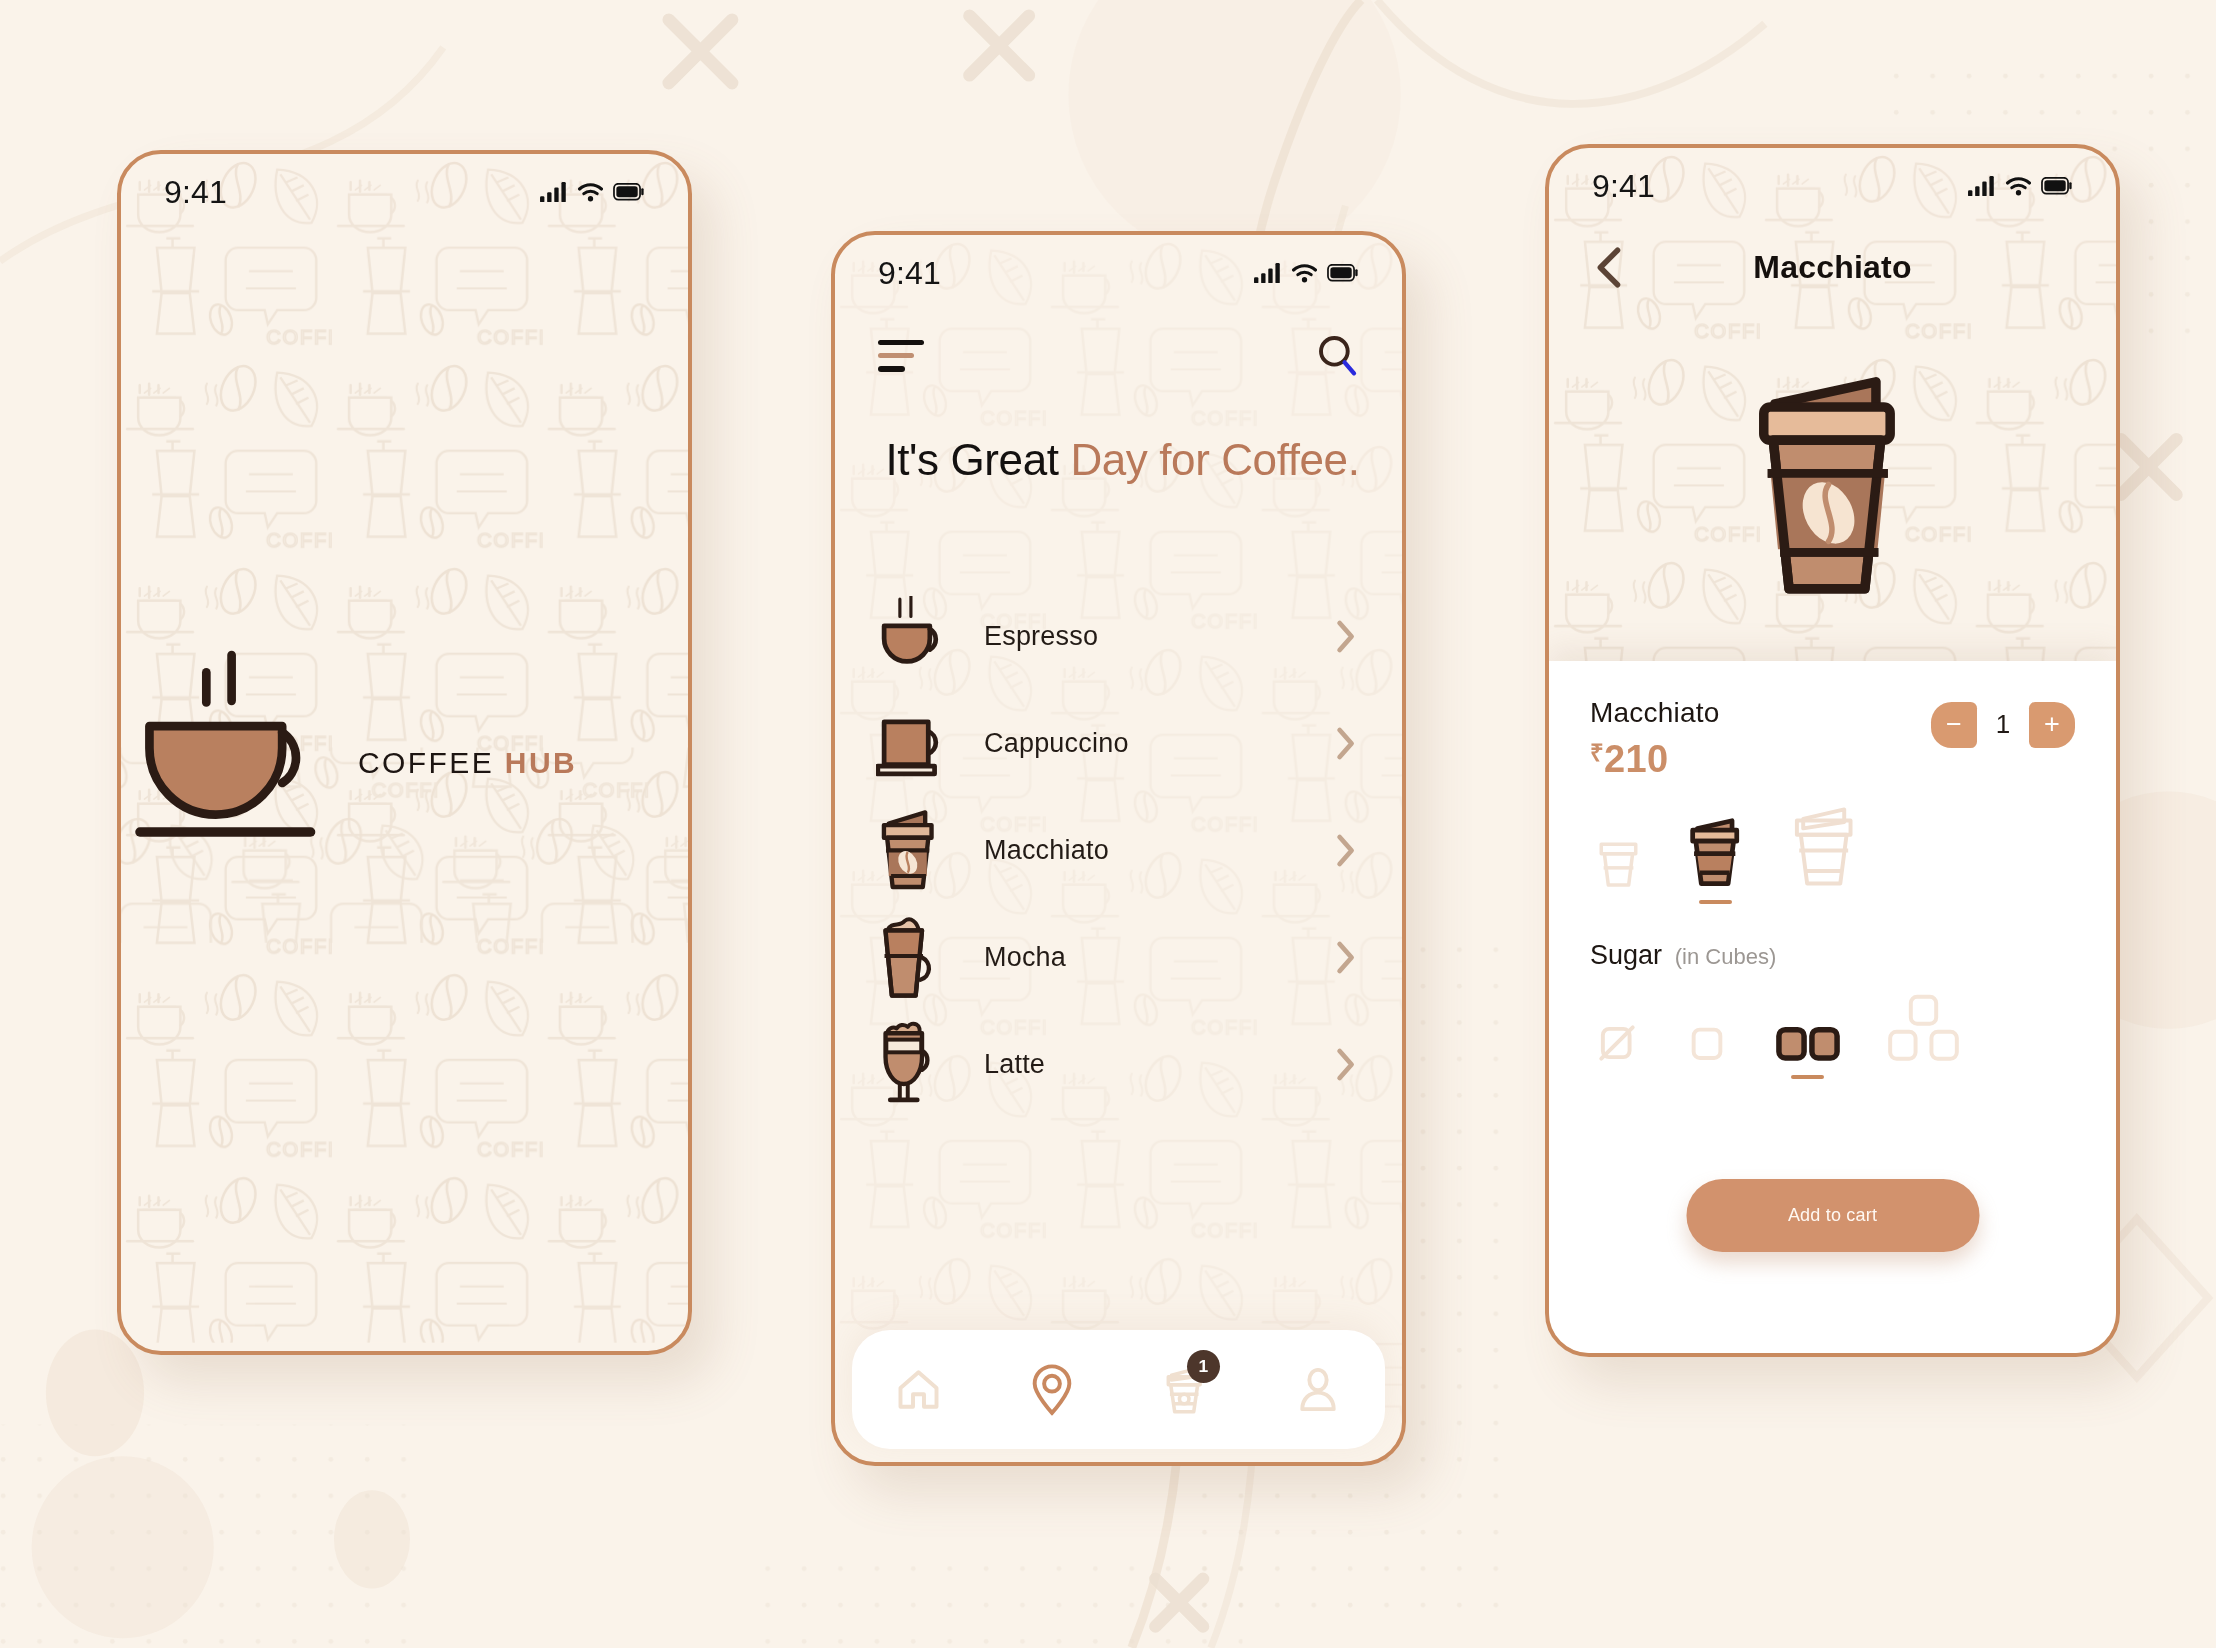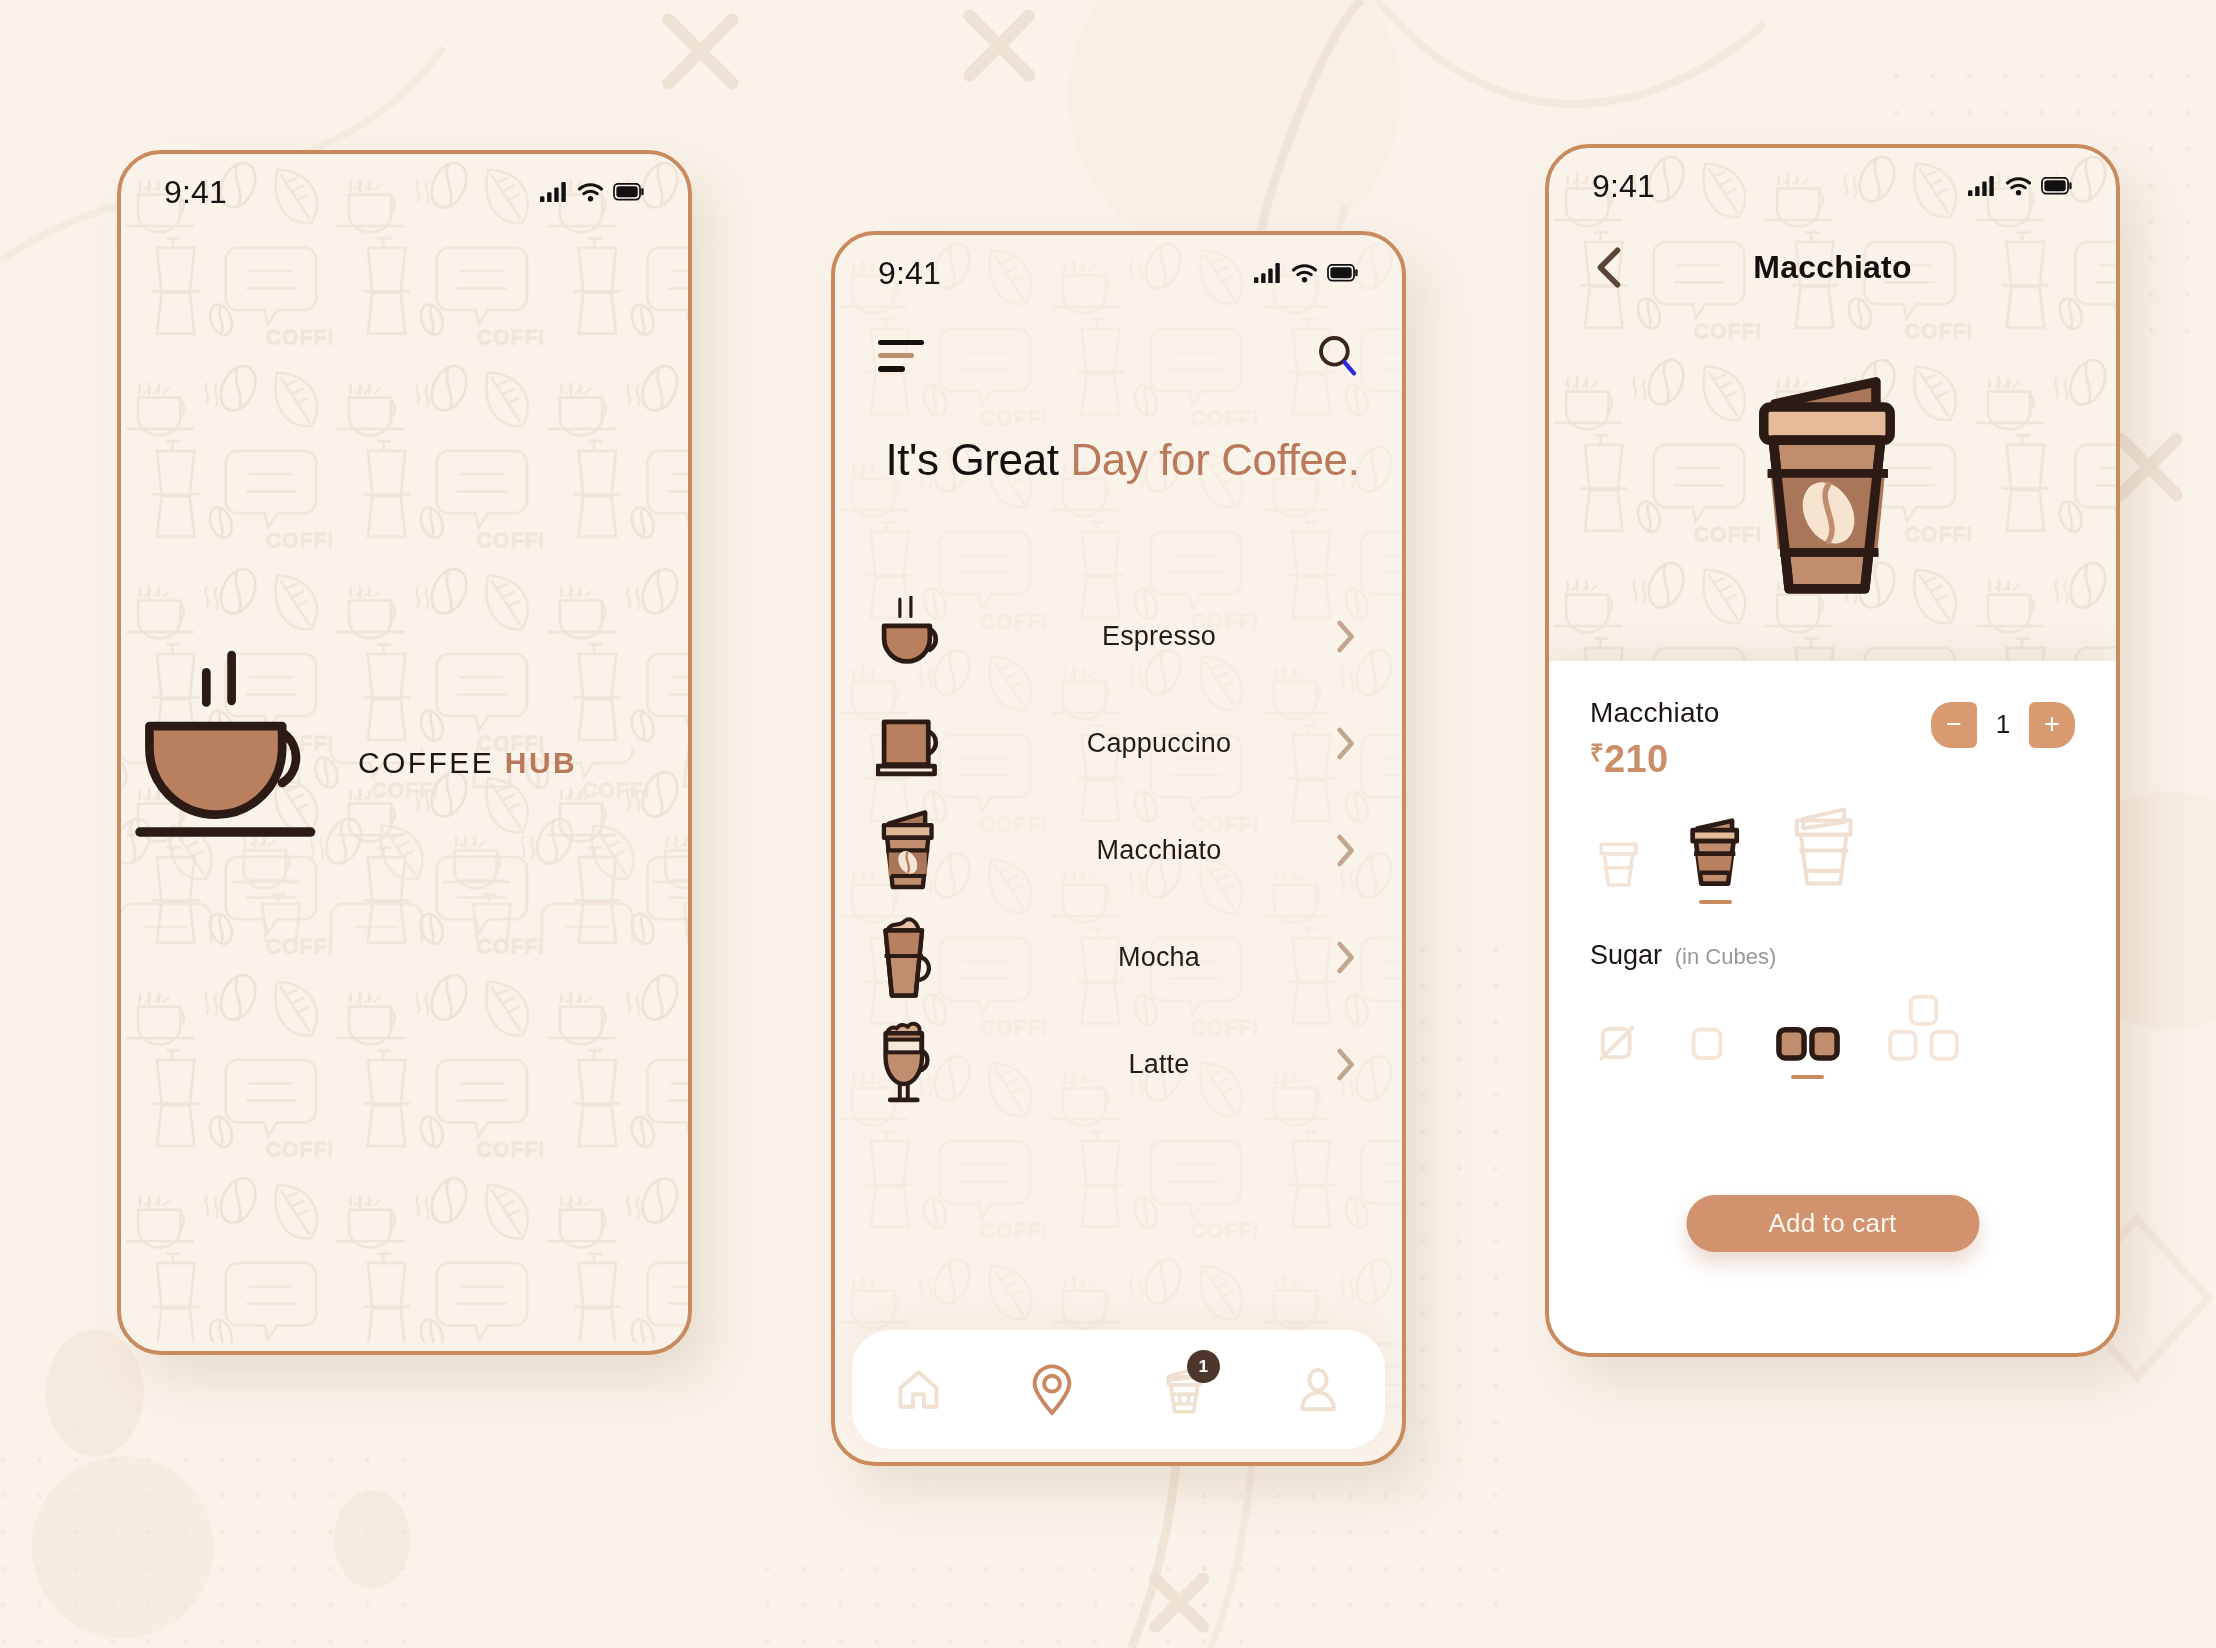--- a/index.html
+++ b/index.html
@@ -65,21 +65,21 @@
   .hamburger i:nth-child(2){ width: 36px; background:#c08f72; }
   .hamburger i:nth-child(3){ width: 27px; background:#14100e; }
 
   #phone2 .headline {
     position: absolute; top: 198px; left: 43px; right: 35px;
     font-size: 44px; line-height: 1.22; font-weight: 500; letter-spacing: -0.4px;
     color: #141110; z-index: 4; text-align: center;
   }
   #phone2 .headline .hl { color: #b9795a; }
 
-  .coffee-list { position: absolute; top: 348px; left: 0; right: 0; z-index: 4; text-align: center; }
+  .coffee-list { position: absolute; top: 348px; left: 0; right: 0; z-index: 4; }
   .clist-item {
     display: flex; align-items: center;
     height: 107px; padding: 0 44px 0 38px;
     cursor: pointer;
   }
   .clist-icon { width: 78px; height: 95px; display:flex; align-items:center; justify-content:center; flex:0 0 78px; }
   .clist-label { flex: 1; margin-left: 33px; font-size: 27px; color: #231b16; letter-spacing:0.2px; }
   .clist-chev { flex: 0 0 24px; }
 
   .tabbar {
@@ -138,25 +138,25 @@
 
   .size-row { margin-top: 22px; display: flex; align-items: flex-end; gap: 44px; padding-left: 4.7px; }
   .size-opt { display: flex; flex-direction: column; align-items: center; cursor: pointer; }
   .opt-underline { margin-top: 9.5px; width: 33px; height: 4.7px; border-radius: 2.4px; background: #c98a5e; }
   .opt-underline.hidden { visibility: hidden; }
 
   .sugar-row { margin-top: 20.6px; display: flex; align-items: flex-end; gap: 46px; padding-left: 4.7px; }
 
   .addcart {
     position: absolute; left: 50%; transform: translateX(-50%);
-    bottom: 101px; width: 293px; height: 57px;
+    bottom: 101px; width: 293px; height: 73px;
     background: #d2926d; color: #fff8f2;
     border: none; border-radius: 36px;
     font-family: "Liberation Sans", sans-serif;
-    font-size: 26px; letter-spacing: 0.2px; cursor: pointer;
+    font-size: 18px; letter-spacing: 0.2px; cursor: pointer;
     box-shadow: 0 11px 20.6px rgba(190,140,105,.33);
   }
 </style>
 </head>
 <body>
 
 <svg id="backdrop" viewBox="0 0 2800 2082" preserveAspectRatio="none">
   <defs>
     <pattern id="dots" width="46" height="46" patternUnits="userSpaceOnUse">
       <circle cx="4" cy="4" r="3" fill="#e9ddd0" opacity=".55"></circle>

